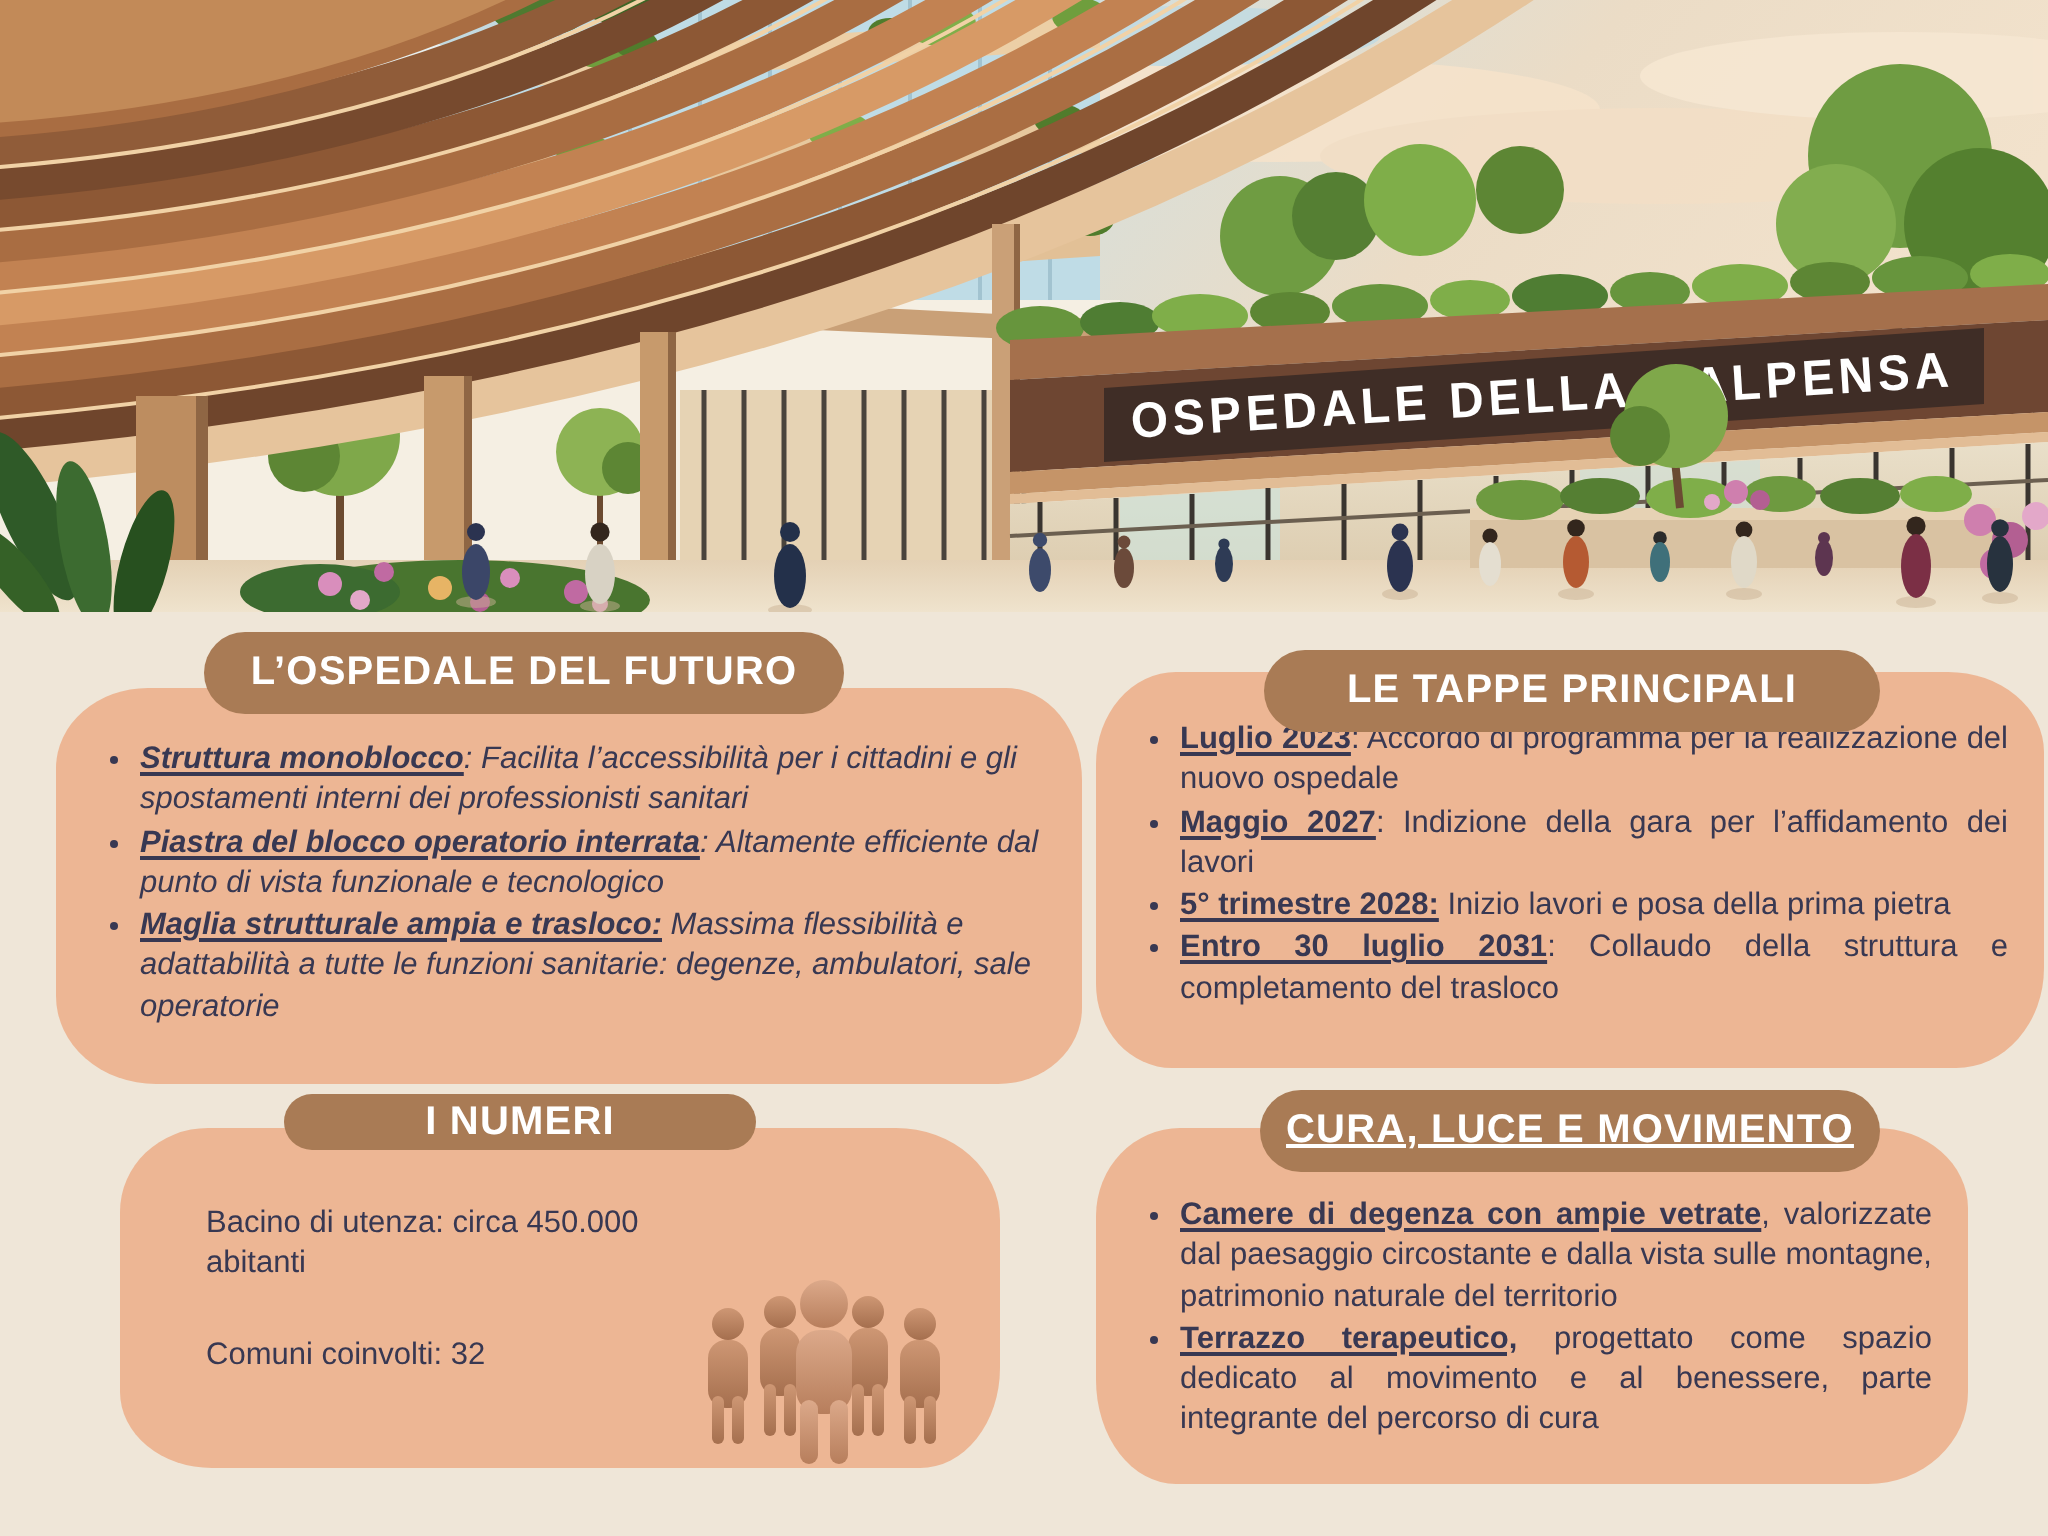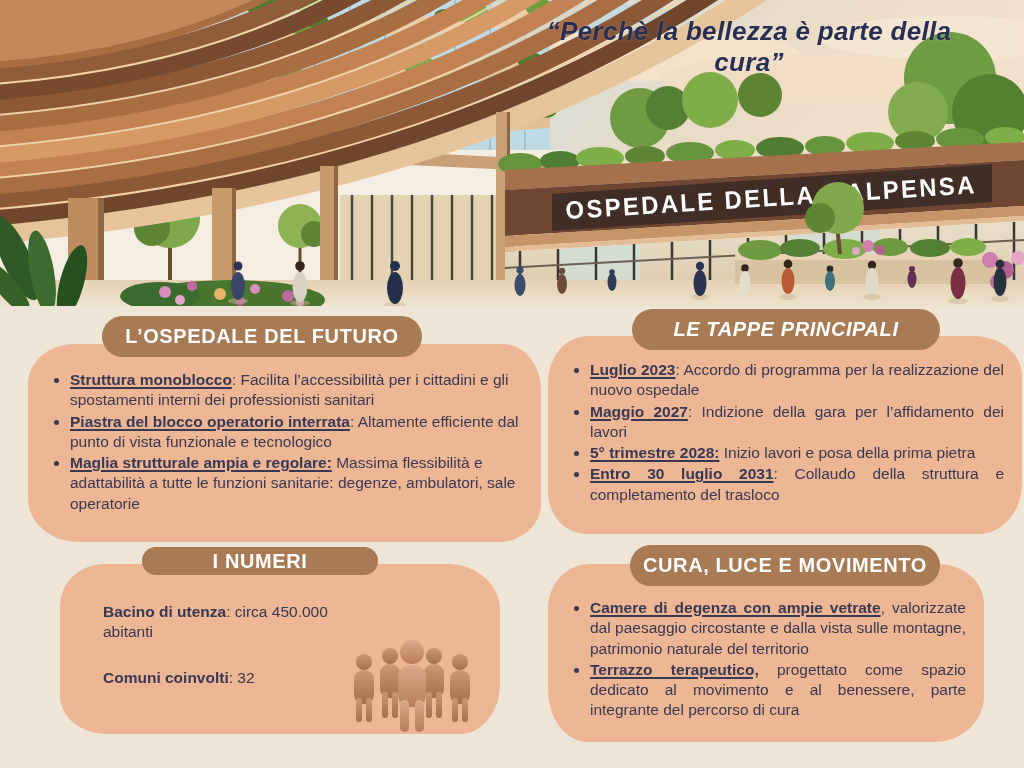--- a/index.html
+++ b/index.html
@@ -20,50 +20,50 @@
     font-size:26px;font-weight:bold;font-style:italic;
     color:#272E52;letter-spacing:.3px;
     text-shadow:0 0 2px rgba(255,255,255,.35);
   }
 
   
   .panel{
     position:absolute;background:#EDB694;
     border-radius:46px 38px 42px 50px / 40px 46px 38px 44px;
   }
-  .panel.futuro{left:28px;top:344px;width:513px;height:198px;}
+  .panel.futuro{left:28px;top:344px;width:513px;height:198px;font-style:italic;}
   .panel.tappe {left:548px;top:336px;width:474px;height:198px;border-radius:40px 48px 44px 38px / 46px 40px 50px 42px;}
   .panel.numeri{left:60px;top:564px;width:440px;height:170px;border-radius:44px 52px 40px 46px / 42px 46px 50px 38px;}
   .panel.cura  {left:548px;top:564px;width:436px;height:178px;border-radius:42px 46px 50px 40px / 44px 40px 46px 52px;}
 
   .pill{
     position:absolute;background:#A97B55;color:#fff;
     border-radius:22px;display:flex;align-items:center;justify-content:center;
     font-weight:bold;font-size:20px;letter-spacing:.6px;z-index:3;
     white-space:nowrap;
   }
   .pill.futuro{left:102px;top:316px;width:320px;height:41px;}
-  .pill.tappe {left:632px;top:309px;width:308px;height:41px;font-style:italic;}
+  .pill.tappe {left:632px;top:325px;width:308px;height:41px;}
   .pill.numeri{left:142px;top:547px;width:236px;height:28px;}
-  .pill.cura  {left:630px;top:545px;width:310px;height:41px;}
+  .pill.cura  {left:630px;top:545px;width:310px;height:41px;text-decoration:underline;}
 
   .panel ul{
     margin:0;padding:0 18px 0 42px;
     color:#383852;font-size:15.5px;line-height:1.31;
   }
   .panel.futuro ul{padding-top:26px;text-align:left;}
   .panel.tappe ul,.panel.cura ul{padding-top:24px;text-align:justify;}
   .panel.cura ul{padding-top:34px;}
   .panel li{margin:0 0 1px 0;}
   .panel li::marker{color:#383852;}
   .lead{font-weight:bold;text-decoration:underline;text-underline-offset:2px;text-decoration-thickness:1.5px;}
 
   .stats{position:absolute;left:43px;top:38px;width:270px;color:#383852;font-size:15.5px;line-height:1.3;}
   .stat{margin-bottom:26px;}
-  .stat b{font-weight:bold;}
+  .stat b{font-weight:normal;}
 
   .crowd{position:absolute;right:18px;bottom:2px;width:140px;height:96px;}
 </style>
 </head>
 <body>
 
 <div class="stage">
 
   <div class="hero">
     <svg width="1024" height="306" viewBox="0 0 1024 306" xmlns="http://www.w3.org/2000/svg">
@@ -350,27 +350,26 @@
           </g>
         <g>
             <ellipse cx="1000" cy="299" rx="9" ry="3" fill="#C9B293" opacity=".5"></ellipse>
             <circle cx="1000" cy="264" r="4.4" fill="#27323E"></circle>
             <ellipse cx="1000" cy="282" rx="6.5" ry="14" fill="#27323E"></ellipse>
           </g>
       </g>
     </svg>
   </div>
 
-  <div class="quote">“Perchè la bellezza è parte della cura”</div>
 
   <div class="panel futuro">
     <ul>
       <li><span class="lead">Struttura monoblocco</span><span>: Facilita l’accessibilità per i cittadini e gli spostamenti interni dei professionisti sanitari</span></li>
       <li><span class="lead">Piastra del blocco operatorio interrata</span><span>:  Altamente efficiente dal punto di vista funzionale e tecnologico</span></li>
-      <li><span class="lead">Maglia strutturale ampia e regolare:</span><span>  Massima flessibilità e adattabilità a tutte le funzioni sanitarie: degenze, ambulatori, sale operatorie</span></li>
+      <li><span class="lead">Maglia strutturale ampia e trasloco:</span><span>  Massima flessibilità e adattabilità a tutte le funzioni sanitarie: degenze, ambulatori, sale operatorie</span></li>
     </ul>
   </div>
   <div class="pill futuro">L’OSPEDALE DEL FUTURO</div>
 
   <div class="panel tappe">
     <ul>
       <li><span class="lead">Luglio 2023</span><span>: Accordo di programma per la realizzazione del nuovo ospedale</span></li>
       <li><span class="lead">Maggio 2027</span><span>:  Indizione della gara per l’affidamento dei lavori</span></li>
       <li><span class="lead">5° trimestre 2028:</span><span> Inizio lavori e posa della prima pietra</span></li>
       <li><span class="lead">Entro 30 luglio 2031</span><span>: Collaudo della struttura e completamento del trasloco</span></li>

